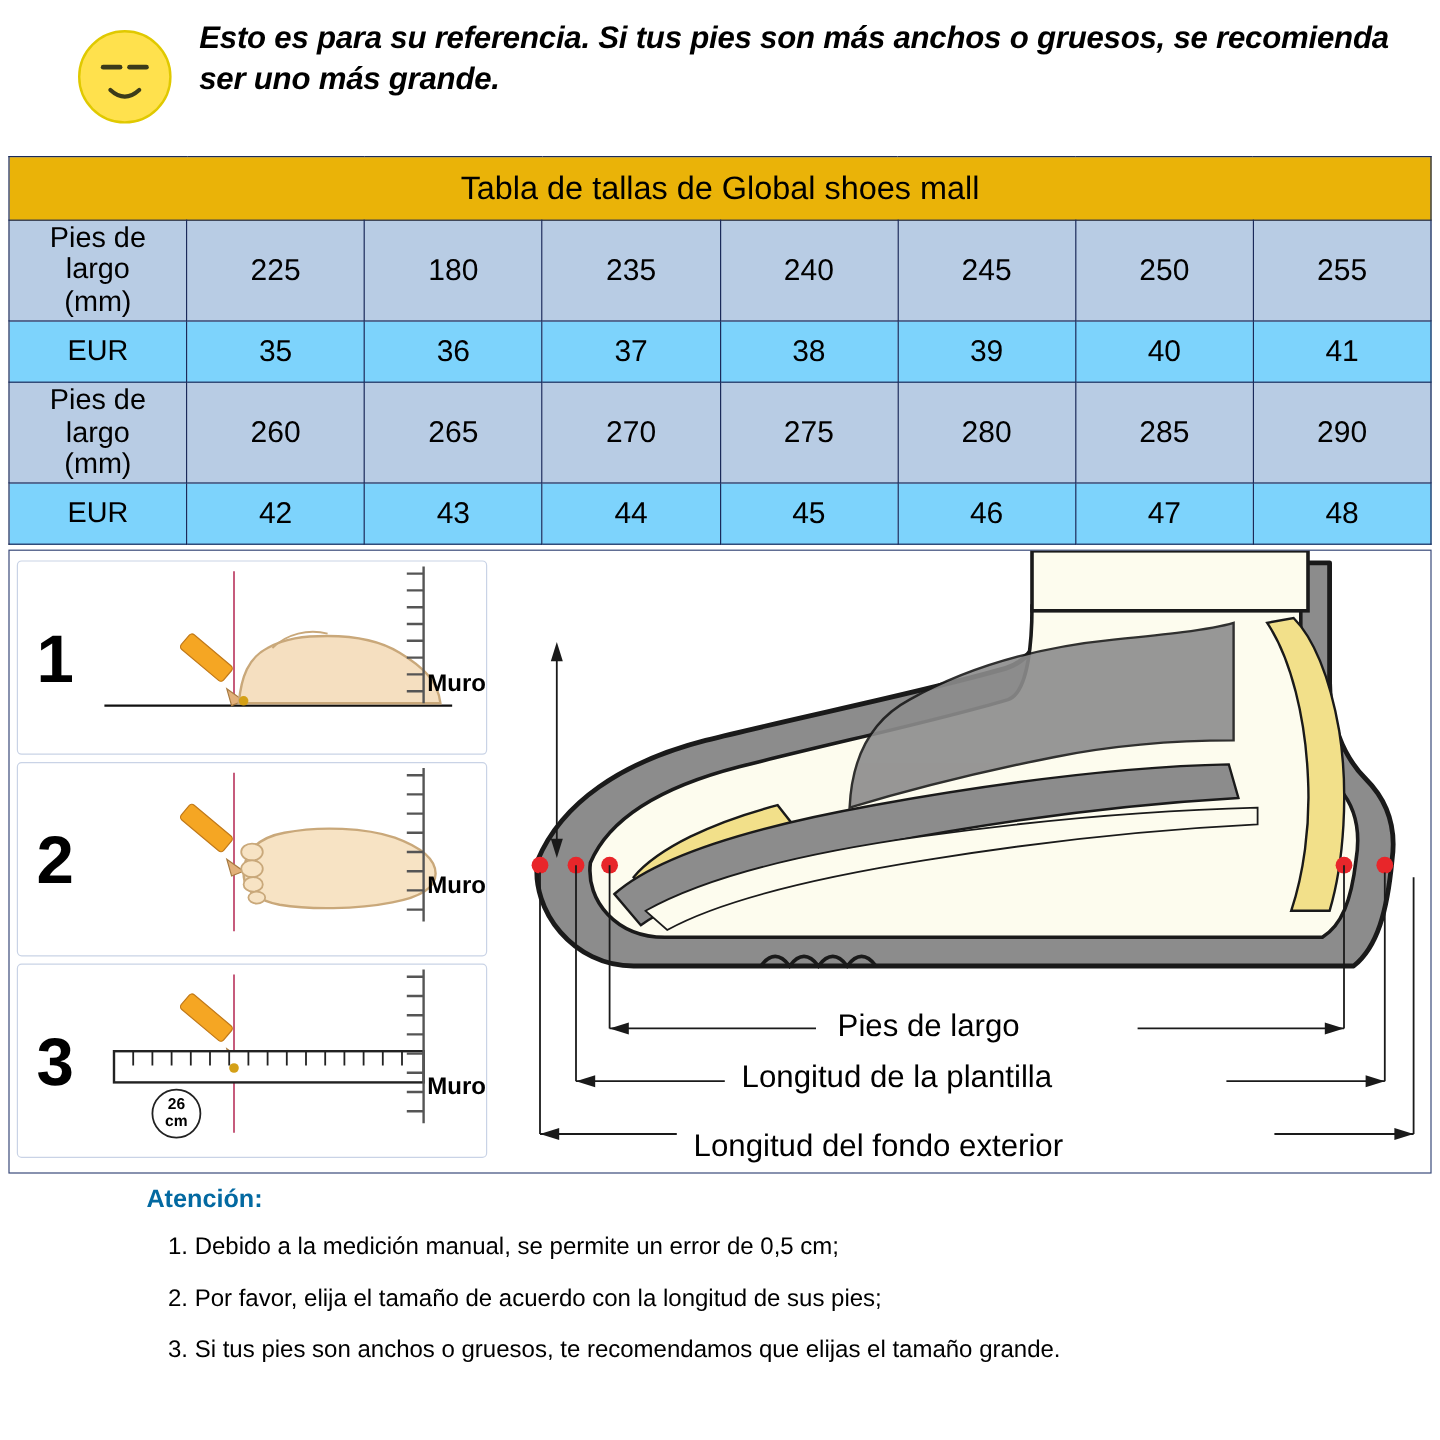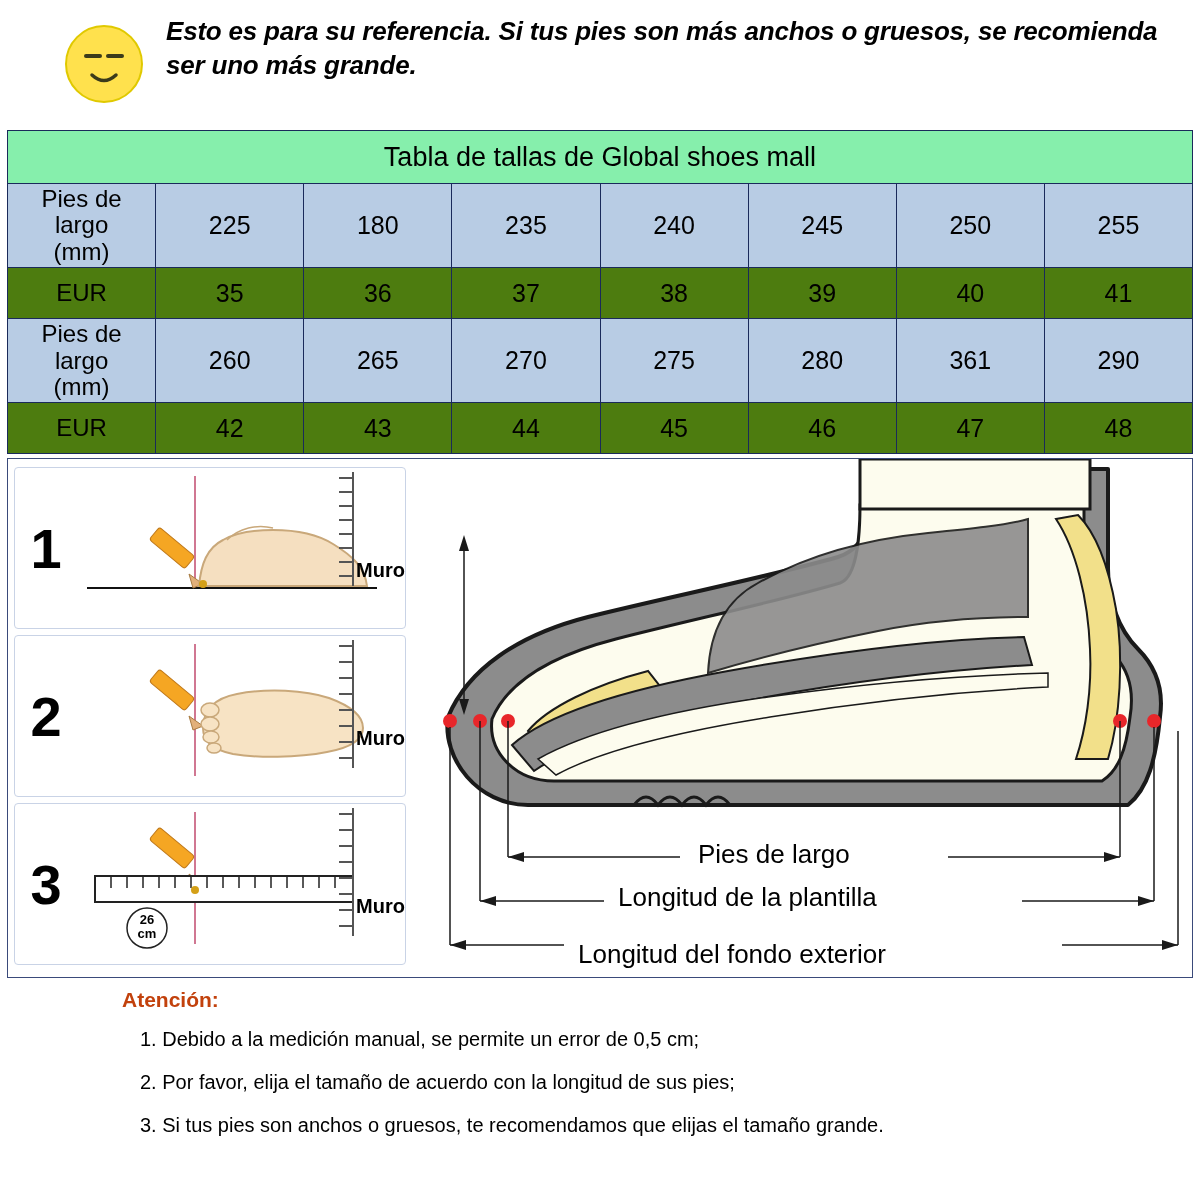--- a/index.html
+++ b/index.html
@@ -49,37 +49,37 @@
     table-layout: fixed;
   }
   .size-table td {
     border: 1px solid #1a2a5a;
     text-align: center;
     font-size: 25px;
     height: 46px;
     padding: 0;
   }
   .size-table td.head {
-    background: #86efac;
+    background: #eab308;
     font-size: 27px;
     font-weight: normal;
     height: 52px;
   }
   .size-table td.rowlabel {
     background: #b8cce4;
     font-size: 24px;
     line-height: 1.1;
     width: 210px;
     padding: 2px 4px;
   }
   .size-table tr.blue td {
     background: #b8cce4;
   }
   .size-table tr.white td {
-    background: #4d7c0f;
+    background: #7dd3fc;
   }
 
   
   .middle {
     position: relative;
     width: 1186px;
     margin: 4px auto 0 auto;
     height: 520px;
     border: 1px solid #3a4a7a;
     box-sizing: border-box;
@@ -140,21 +140,21 @@
   }
   .cap-1 { left: 290px; top: 380px; }
   .cap-2 { left: 210px; top: 423px; }
   .cap-3 { left: 170px; top: 480px; }
 
   
   .attention {
     padding: 10px 0 0 122px;
   }
   .att-title {
-    color: #c2410c;
+    color: #0369a1;
     font-size: 21px;
     font-weight: bold;
     margin-bottom: 16px;
   }
   .att-item {
     font-size: 20px;
     margin: 0 0 20px 18px;
   }
 </style>
 </head>
@@ -205,21 +205,21 @@
       <tr class="blue">
         <td class="rowlabel">
           <div>Pies de largo</div>
           <div>(mm)</div>
         </td>
         <td>260</td>
         <td>265</td>
         <td>270</td>
         <td>275</td>
         <td>280</td>
-        <td>361</td>
+        <td>285</td>
         <td>290</td>
       </tr>
       <tr class="white">
         <td class="rowlabel">EUR</td>
         <td>42</td>
         <td>43</td>
         <td>44</td>
         <td>45</td>
         <td>46</td>
         <td>47</td>

